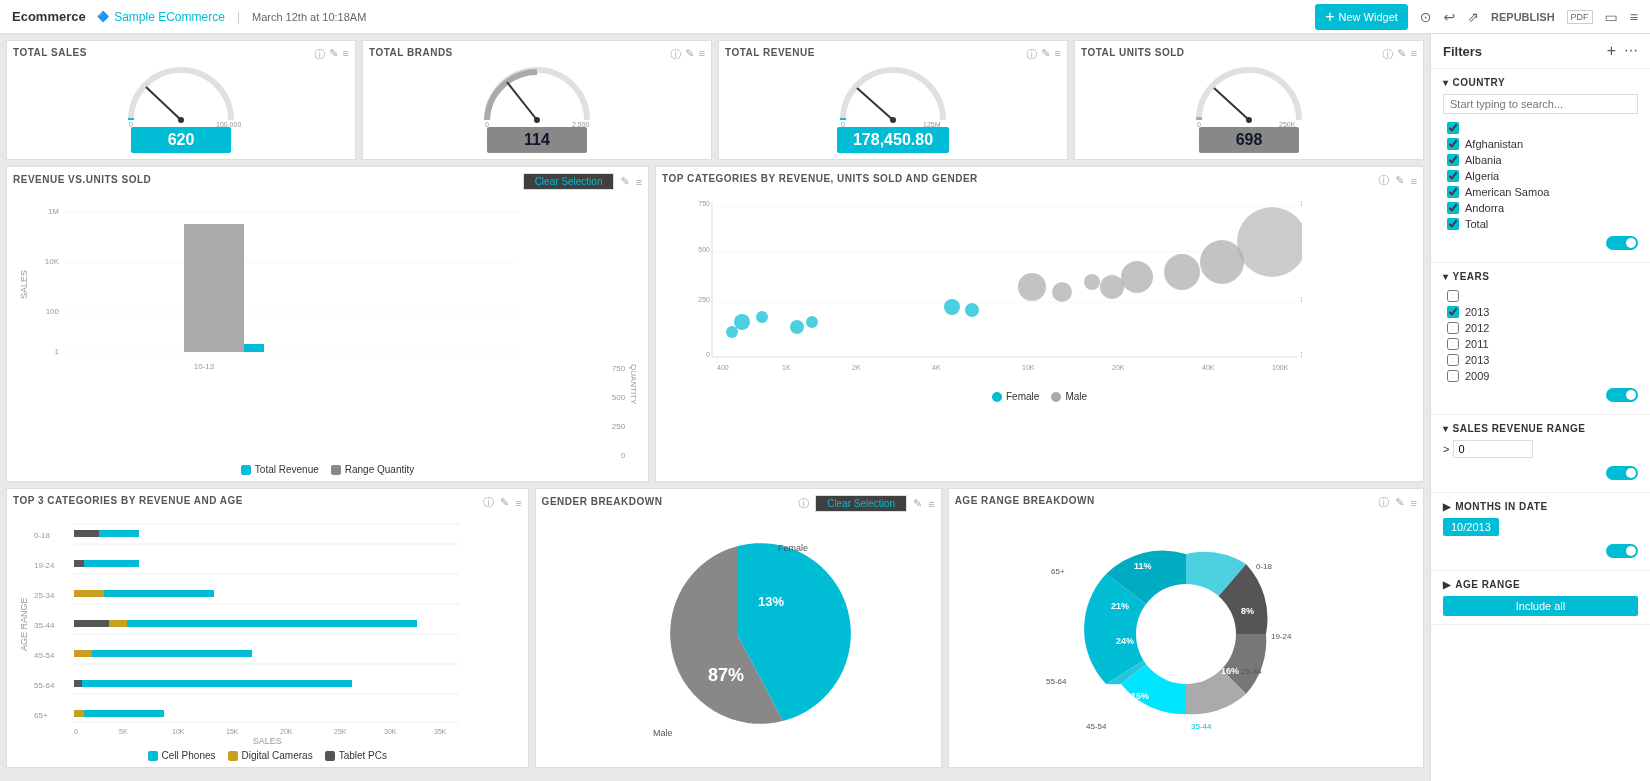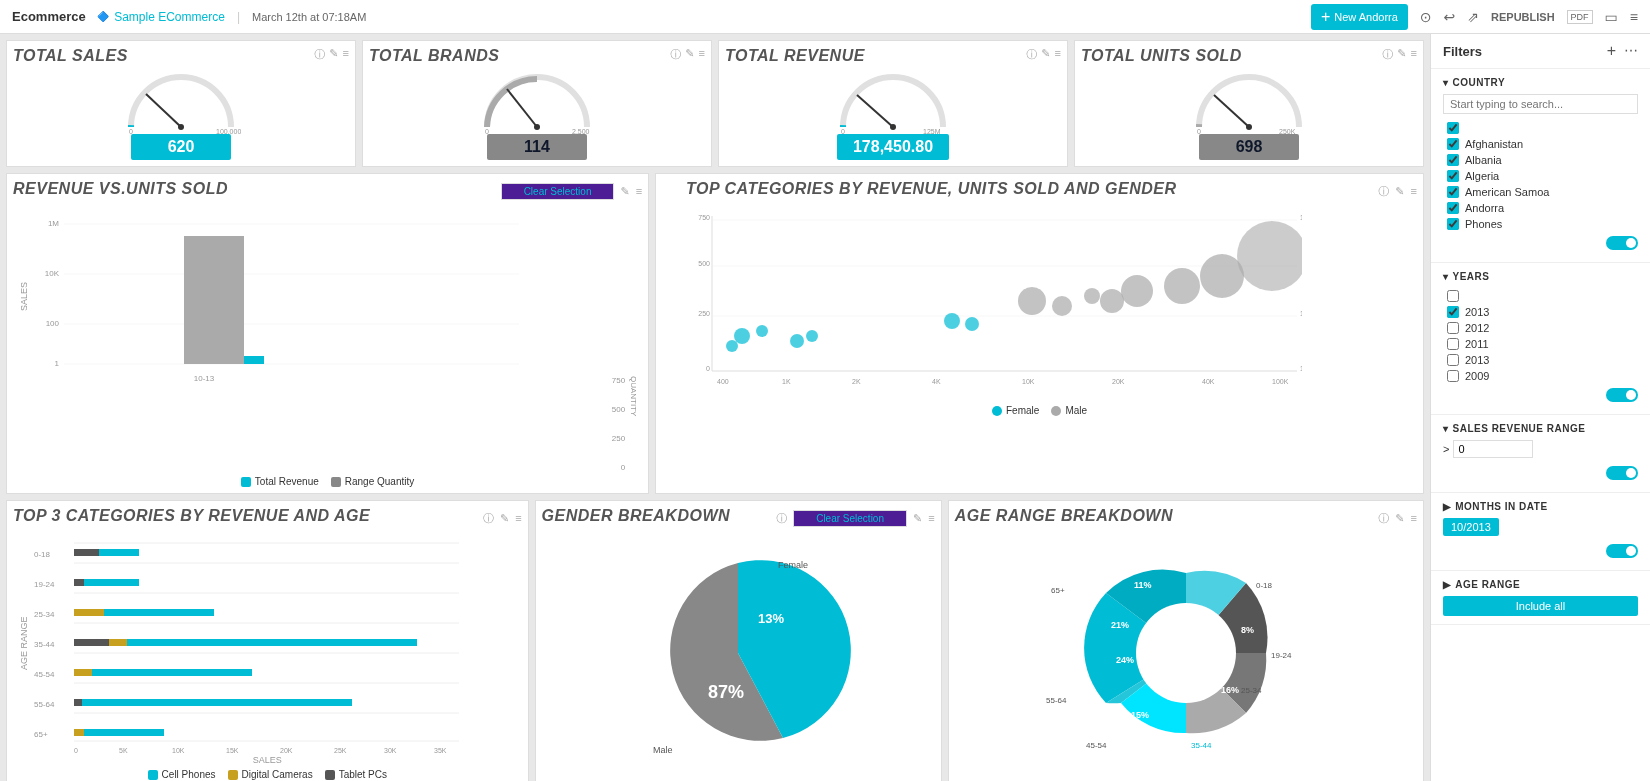--- a/index.html
+++ b/index.html
@@ -26,21 +26,21 @@
 
     
     .filters-panel { width: 220px; background: #fff; border-left: 1px solid #ddd; overflow-y: auto; flex-shrink: 0; }
     .filters-header { display: flex; align-items: center; justify-content: space-between; padding: 8px 12px; border-bottom: 1px solid #eee; }
     .filters-title { font-weight: bold; font-size: 13px; }
     .filters-actions { display: flex; gap: 8px; color: #999; }
 
     
     .widgets-row { display: flex; gap: 6px; margin-bottom: 6px; }
     .widget-card { background: #fff; border: 1px solid #ddd; flex: 1; padding: 6px; position: relative; min-width: 0; }
-    .widget-title { font-size: 16px; font-weight: bold; color: #555; text-transform: uppercase; margin-bottom: 4px; letter-spacing: 0.5px; font-style: italic; }
+    .widget-title { font-size: 10px; font-weight: bold; color: #555; text-transform: uppercase; margin-bottom: 4px; letter-spacing: 0.5px; }
     .widget-icons { position: absolute; top: 6px; right: 6px; display: flex; gap: 4px; color: #aaa; font-size: 11px; }
 
     
     .gauge-container { display: flex; flex-direction: column; align-items: center; }
     .gauge-svg { width: 120px; height: 65px; }
     .gauge-value { background: #00bcd4; color: #fff; font-size: 16px; font-weight: bold; padding: 4px 16px; min-width: 100px; text-align: center; border-radius: 2px; }
     .gauge-value-gray { background: #888; color: #0f172a; font-size: 16px; font-weight: bold; padding: 4px 16px; min-width: 100px; text-align: center; border-radius: 2px; }
 
     
     .chart-widget { background: #fff; border: 1px solid #ddd; padding: 6px; position: relative; }
@@ -55,39 +55,39 @@
     .toggle-on { background: #00bcd4; border-radius: 10px; width: 32px; height: 14px; position: relative; cursor: pointer; }
     .toggle-on::after { content: ''; position: absolute; right: 2px; top: 2px; width: 10px; height: 10px; background: #fff; border-radius: 50%; }
     .filter-range { display: flex; align-items: center; gap: 4px; font-size: 11px; margin-bottom: 4px; }
     .filter-range-input { border: 1px solid #ddd; padding: 2px 4px; width: 80px; font-size: 11px; }
     .month-badge { background: #00bcd4; color: #fff; padding: 3px 8px; border-radius: 2px; font-size: 11px; display: inline-block; margin-bottom: 4px; }
     .include-all-btn { background: #00bcd4; color: #fff; border: none; padding: 4px 12px; font-size: 11px; cursor: pointer; border-radius: 2px; width: 100%; }
 
     
     svg text { font-family: Arial, sans-serif; }
 
-    .clear-selection-btn { font-size: 10px; color: #00bcd4; cursor: pointer; border: 1px solid #ddd; padding: 2px 22px; background: #4c1d95; }
+    .clear-selection-btn { font-size: 10px; color: #00bcd4; cursor: pointer; border: 1px solid #ddd; padding: 2px 11px; background: #404040; }
 
     .legend-item { display: flex; align-items: center; gap: 4px; font-size: 10px; }
     .legend-dot { width: 10px; height: 10px; border-radius: 2px; flex-shrink: 0; }
     .legend-dot-circle { width: 10px; height: 10px; border-radius: 50%; flex-shrink: 0; }
     .legends-row { display: flex; gap: 12px; justify-content: center; margin-top: 4px; flex-wrap: wrap; }
   </style>
 </head>
 <body>
 
 <div class="topbar">
   <span class="topbar-brand">Ecommerce</span>
   <span class="topbar-sample">Sample ECommerce</span>
   <span class="topbar-sep">|</span>
-  <span class="topbar-date">March 12th at 07:18AM</span>
+  <span class="topbar-date">March 12th at 10:18AM</span>
   <div class="topbar-right">
     <button class="topbar-btn">
       <span class="topbar-btn-plus">+</span>
-      <span>New Andorra</span>
+      <span>New Widget</span>
     </button>
     <span class="topbar-icon" title="copy">⊙</span>
     <span class="topbar-icon">↩</span>
     <span class="topbar-icon">⇗</span>
     <span class="topbar-republish">REPUBLISH</span>
     <span class="topbar-icon" style="border:1px solid #ccc;padding:1px 3px;font-size:9px;">PDF</span>
     <span class="topbar-icon">▭</span>
     <span class="topbar-icon">≡</span>
   </div>
 </div>
@@ -227,21 +227,21 @@
             <span>Total Revenue</span>
           </div>
           <div class="legend-item">
             <div class="legend-dot" style="background:#888;"></div>
             <span>Range Quantity</span>
           </div>
         </div>
       </div>
 
       <div class="chart-widget" style="flex:1.2;">
-        <div style="display:flex;justify-content:space-between;margin-bottom:4px;margin-left:24px;">
+        <div style="display:flex;justify-content:space-between;margin-bottom:4px;">
           <div class="widget-title">TOP CATEGORIES BY REVENUE, UNITS SOLD AND GENDER</div>
           <div style="display:flex;align-items:center;gap:6px;">
             <span style="color:#aaa;font-size:11px;">ⓘ</span>
             <span style="color:#aaa;font-size:11px;">✎</span>
             <span style="color:#aaa;font-size:11px;">≡</span>
           </div>
         </div>
         <div style="display:flex;">
           <svg width="640" height="195">
 
@@ -492,21 +492,21 @@
         <div class="filter-item">
           <input type="checkbox" class="filter-checkbox" checked="" style="">
           <span>American Samoa</span>
         </div>
         <div class="filter-item">
           <input type="checkbox" class="filter-checkbox" checked="" style="">
           <span>Andorra</span>
         </div>
         <div class="filter-item">
           <input type="checkbox" class="filter-checkbox" checked="" style="">
-          <span>Phones</span>
+          <span>Total</span>
         </div>
       </div>
       <div class="filter-toggle">
         <div class="toggle-on"></div>
       </div>
     </div>
 
     <div class="filter-section">
       <div class="filter-section-title">
         <span>▾</span>

